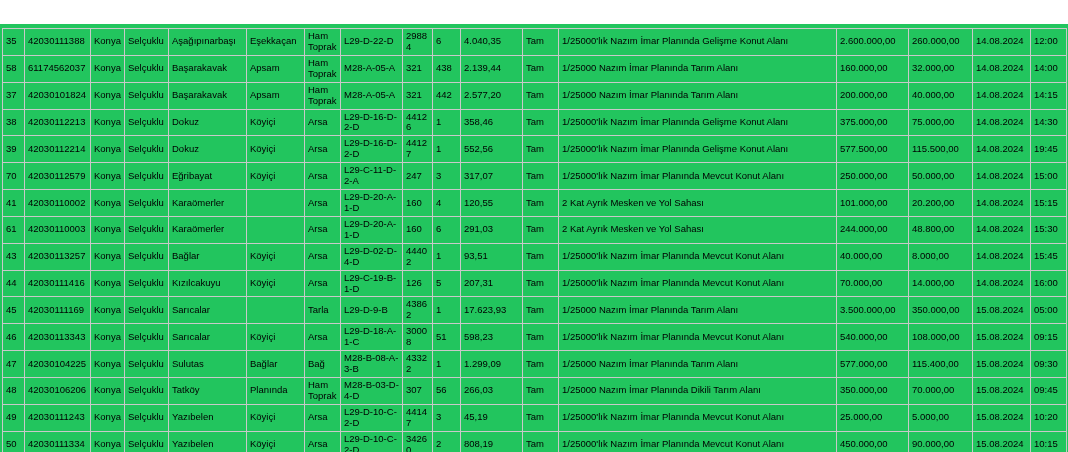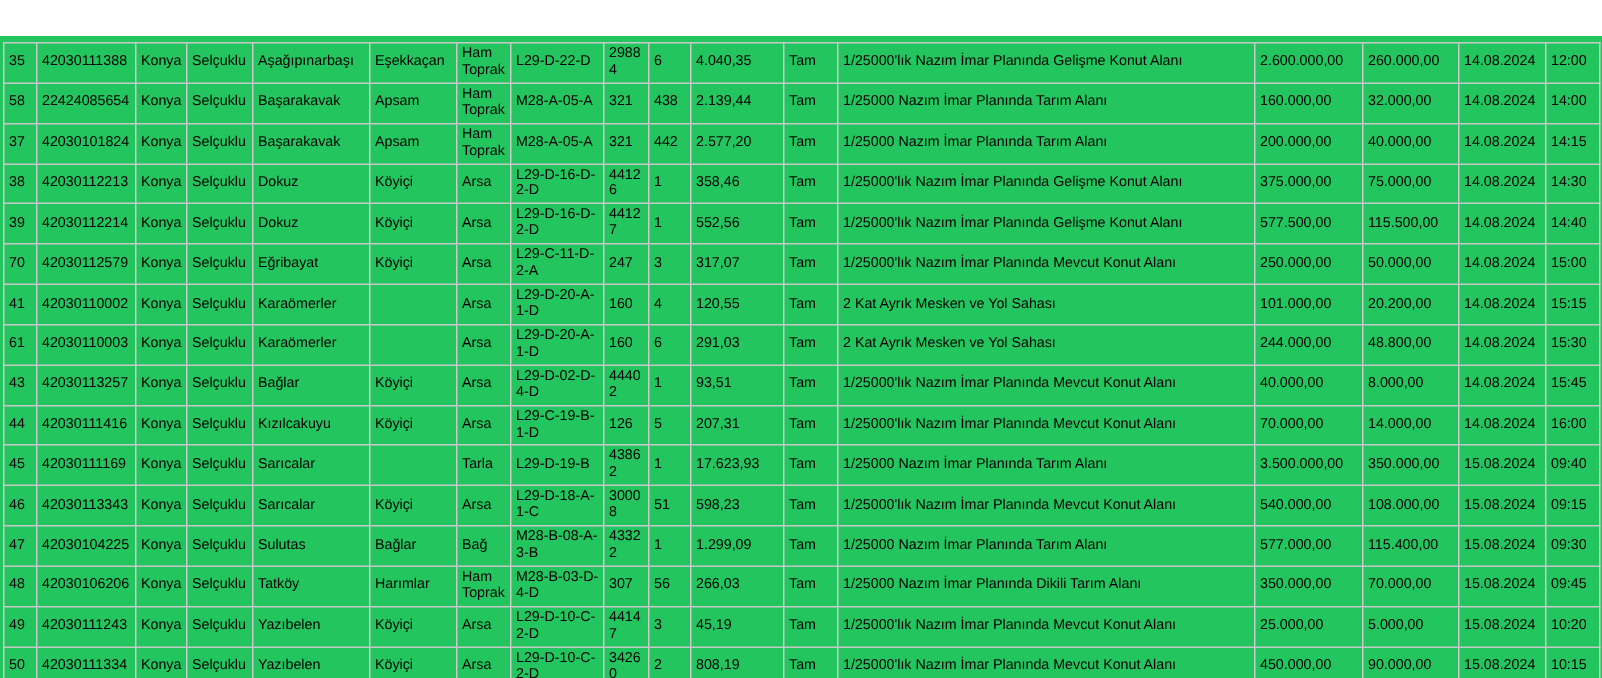--- a/index.html
+++ b/index.html
@@ -95,21 +95,21 @@
           <td>4.040,35</td>
           <td>Tam</td>
           <td>1/25000'lık Nazım İmar Planında Gelişme Konut Alanı</td>
           <td>2.600.000,00</td>
           <td>260.000,00</td>
           <td>14.08.2024</td>
           <td>12:00</td>
         </tr>
         <tr>
           <td>58</td>
-          <td>22424085654</td>
+          <td>61174562037</td>
           <td>Konya</td>
           <td>Selçuklu</td>
           <td>Başarakavak</td>
           <td>Apsam</td>
           <td>Ham Toprak</td>
           <td>M28-A-05-A</td>
           <td>321</td>
           <td>438</td>
           <td>2.139,44</td>
           <td>Tam</td>
@@ -167,21 +167,21 @@
           <td>Arsa</td>
           <td>L29-D-16-D-2-D</td>
           <td>44127</td>
           <td>1</td>
           <td>552,56</td>
           <td>Tam</td>
           <td>1/25000'lık Nazım İmar Planında Gelişme Konut Alanı</td>
           <td>577.500,00</td>
           <td>115.500,00</td>
           <td>14.08.2024</td>
-          <td>14:40</td>
+          <td>19:45</td>
         </tr>
         <tr>
           <td>70</td>
           <td>42030112579</td>
           <td>Konya</td>
           <td>Selçuklu</td>
           <td>Eğribayat</td>
           <td>Köyiçi</td>
           <td>Arsa</td>
           <td>L29-C-11-D-2-A</td>
@@ -272,30 +272,30 @@
           <td>16:00</td>
         </tr>
         <tr>
           <td>45</td>
           <td>42030111169</td>
           <td>Konya</td>
           <td>Selçuklu</td>
           <td>Sarıcalar</td>
           <td></td>
           <td>Tarla</td>
-          <td>L29-D-19-B</td>
+          <td>L29-D-9-B</td>
           <td>43862</td>
           <td>1</td>
           <td>17.623,93</td>
           <td>Tam</td>
           <td>1/25000 Nazım İmar Planında Tarım Alanı</td>
           <td>3.500.000,00</td>
           <td>350.000,00</td>
           <td>15.08.2024</td>
-          <td>09:40</td>
+          <td>05:00</td>
         </tr>
         <tr>
           <td>46</td>
           <td>42030113343</td>
           <td>Konya</td>
           <td>Selçuklu</td>
           <td>Sarıcalar</td>
           <td>Köyiçi</td>
           <td>Arsa</td>
           <td>L29-D-18-A-1-C</td>
@@ -327,21 +327,21 @@
           <td>115.400,00</td>
           <td>15.08.2024</td>
           <td>09:30</td>
         </tr>
         <tr>
           <td>48</td>
           <td>42030106206</td>
           <td>Konya</td>
           <td>Selçuklu</td>
           <td>Tatköy</td>
-          <td>Harımlar</td>
+          <td>Planında</td>
           <td>Ham Toprak</td>
           <td>M28-B-03-D-4-D</td>
           <td>307</td>
           <td>56</td>
           <td>266,03</td>
           <td>Tam</td>
           <td>1/25000 Nazım İmar Planında Dikili Tarım Alanı</td>
           <td>350.000,00</td>
           <td>70.000,00</td>
           <td>15.08.2024</td>

